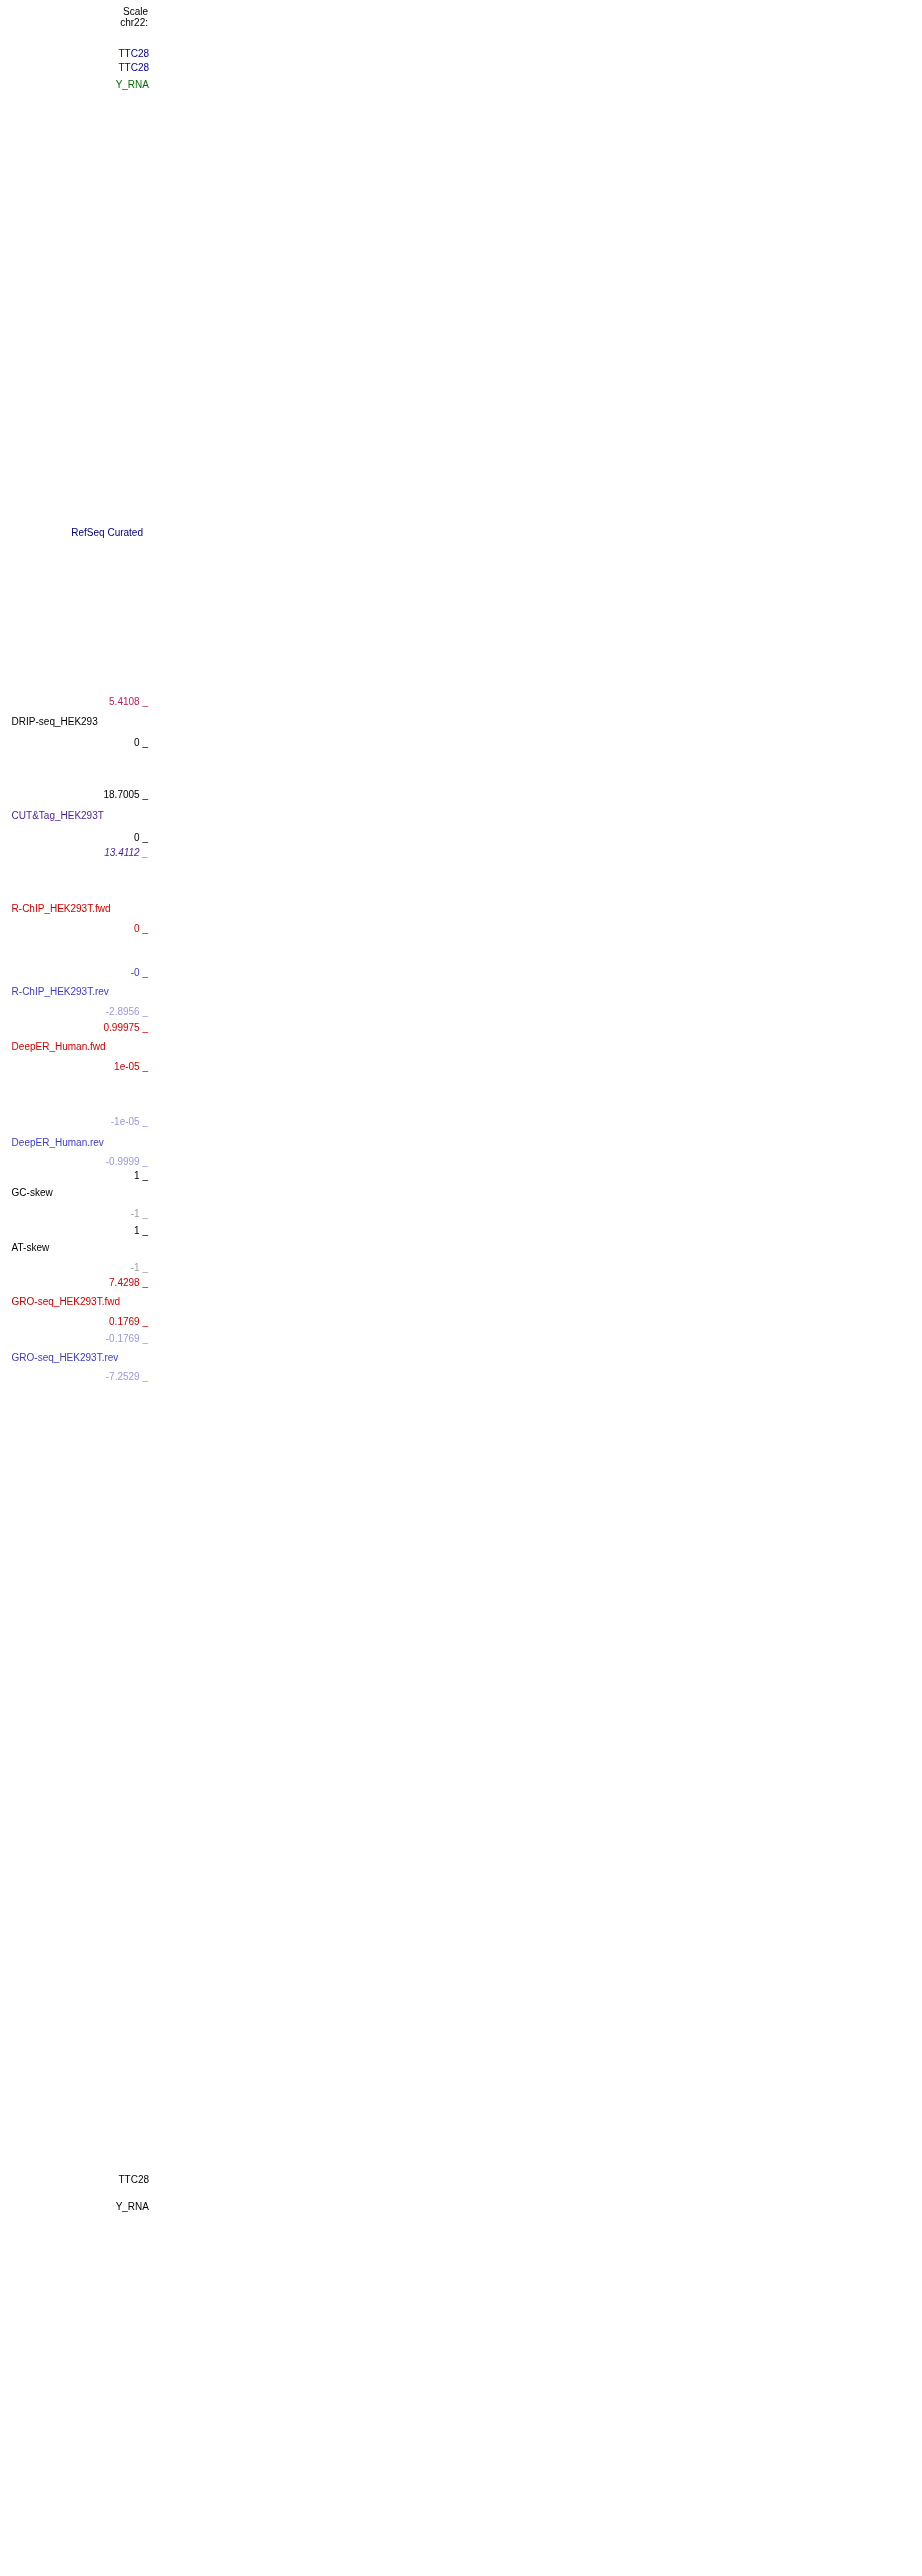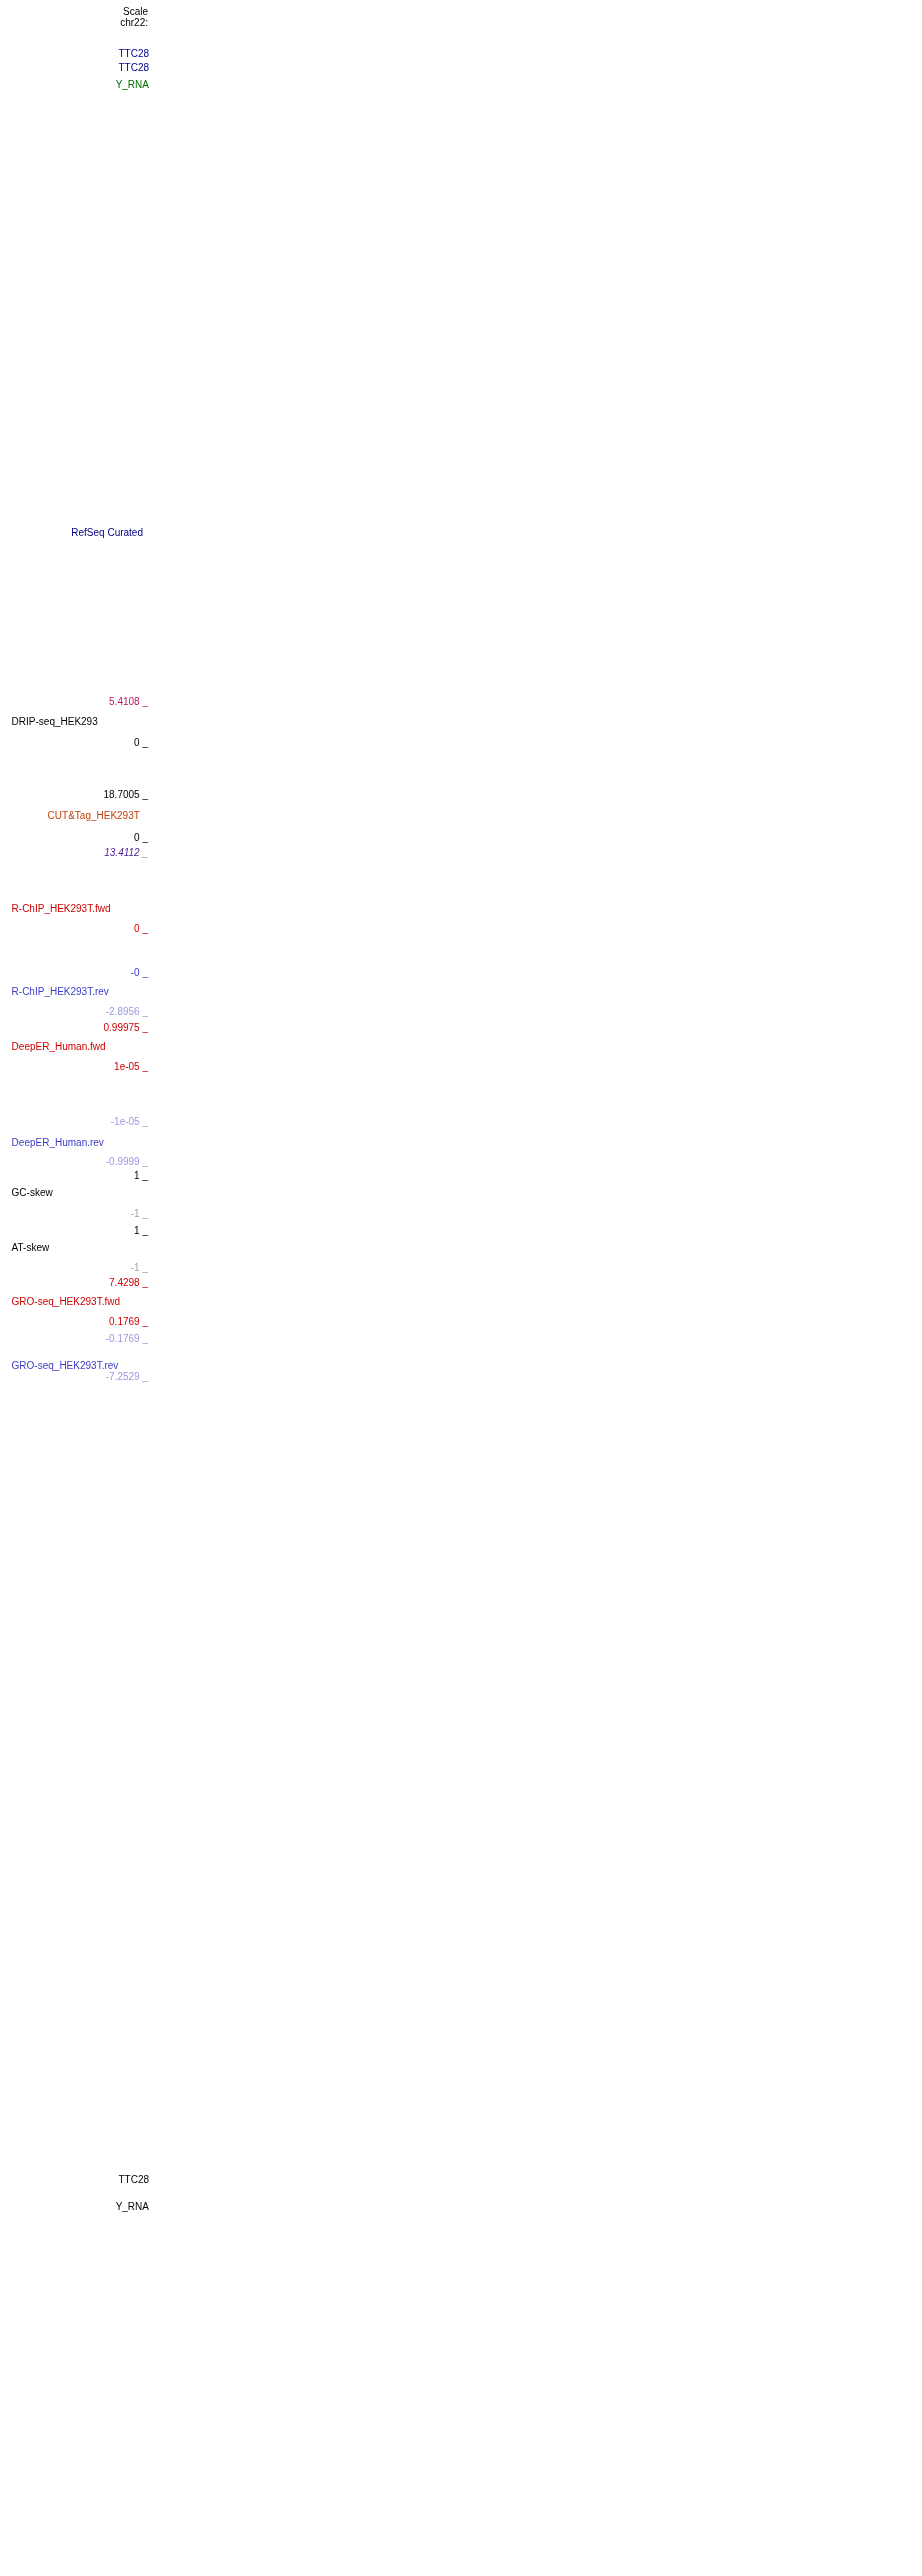--- a/index.html
+++ b/index.html
@@ -34,21 +34,21 @@
   <span class="lbl rg" style="top: 62px; color: rgb(0, 0, 150);">TTC28</span>
   <span class="lbl rg" style="top: 79px; color: rgb(0, 110, 0);">Y_RNA</span>
 
   <span class="lbl" style="top: 527px; right: 779px; color: rgb(0, 0, 128);">RefSeq Curated</span>
 
   <span class="lbl r" style="top: 696px; color: #be185d;">5.4108 _</span>
   <span class="lbl l" style="top: 716px; color: rgb(0, 0, 0);">DRIP-seq_HEK293</span>
   <span class="lbl r" style="top: 737px; color: rgb(0, 0, 0);">0 _</span>
 
   <span class="lbl r" style="top: 789px; color: rgb(0, 0, 0);">18.7005 _</span>
-  <span class="lbl l" style="top: 810px; color: #c2410c; margin-left: 36px;">CUT&amp;Tag_HEK293T</span>
+  <span class="lbl l" style="top: 810px; color: #4c1d95;">CUT&amp;Tag_HEK293T</span>
   <span class="lbl r" style="top: 832px; color: rgb(0, 0, 0);">0 _</span>
 
   <span class="lbl r" style="top: 847px; color: #4c1d95; font-style: italic;">13.4112 _</span>
   <span class="lbl l" style="top: 903px; color: rgb(204, 0, 0);">R-ChIP_HEK293T.fwd</span>
   <span class="lbl r" style="top: 923px; color: rgb(204, 0, 0);">0 _</span>
 
   <span class="lbl r" style="top: 967px; color: rgb(60, 60, 200);">-0 _</span>
   <span class="lbl l" style="top: 986px; color: rgb(60, 60, 200);">R-ChIP_HEK293T.rev</span>
   <span class="lbl r" style="top: 1006px; color: rgb(153, 153, 224);">-2.8956 _</span>
 
@@ -66,21 +66,21 @@
 
   <span class="lbl r" style="top: 1225px; color: rgb(0, 0, 0);">1 _</span>
   <span class="lbl l" style="top: 1242px; color: rgb(0, 0, 0);">AT-skew</span>
   <span class="lbl r" style="top: 1262px; color: rgb(160, 160, 160);">-1 _</span>
 
   <span class="lbl r" style="top: 1277px; color: rgb(204, 0, 0);">7.4298 _</span>
   <span class="lbl l" style="top: 1296px; color: rgb(204, 0, 0);">GRO-seq_HEK293T.fwd</span>
   <span class="lbl r" style="top: 1316px; color: rgb(204, 0, 0);">0.1769 _</span>
 
   <span class="lbl r" style="top: 1333px; color: rgb(153, 153, 224);">-0.1769 _</span>
-  <span class="lbl l" style="top: 1352px; color: rgb(60, 60, 200); margin-top: 8px;">GRO-seq_HEK293T.rev</span>
+  <span class="lbl l" style="top: 1352px; color: rgb(60, 60, 200);">GRO-seq_HEK293T.rev</span>
   <span class="lbl r" style="top: 1371px; color: rgb(153, 153, 224);">-7.2529 _</span>
 
   <span class="lbl rg" style="top: 2174px; color: rgb(0, 0, 0);">TTC28</span>
   <span class="lbl rg" style="top: 2201px; color: rgb(0, 0, 0);">Y_RNA</span>
 
   <span class="lbl" style="top: 2562px; right: 772px; text-align: right; color: rgb(0, 0, 0); font-weight: bold;">RepeatMasker</span>
 
 </div>
 
 

